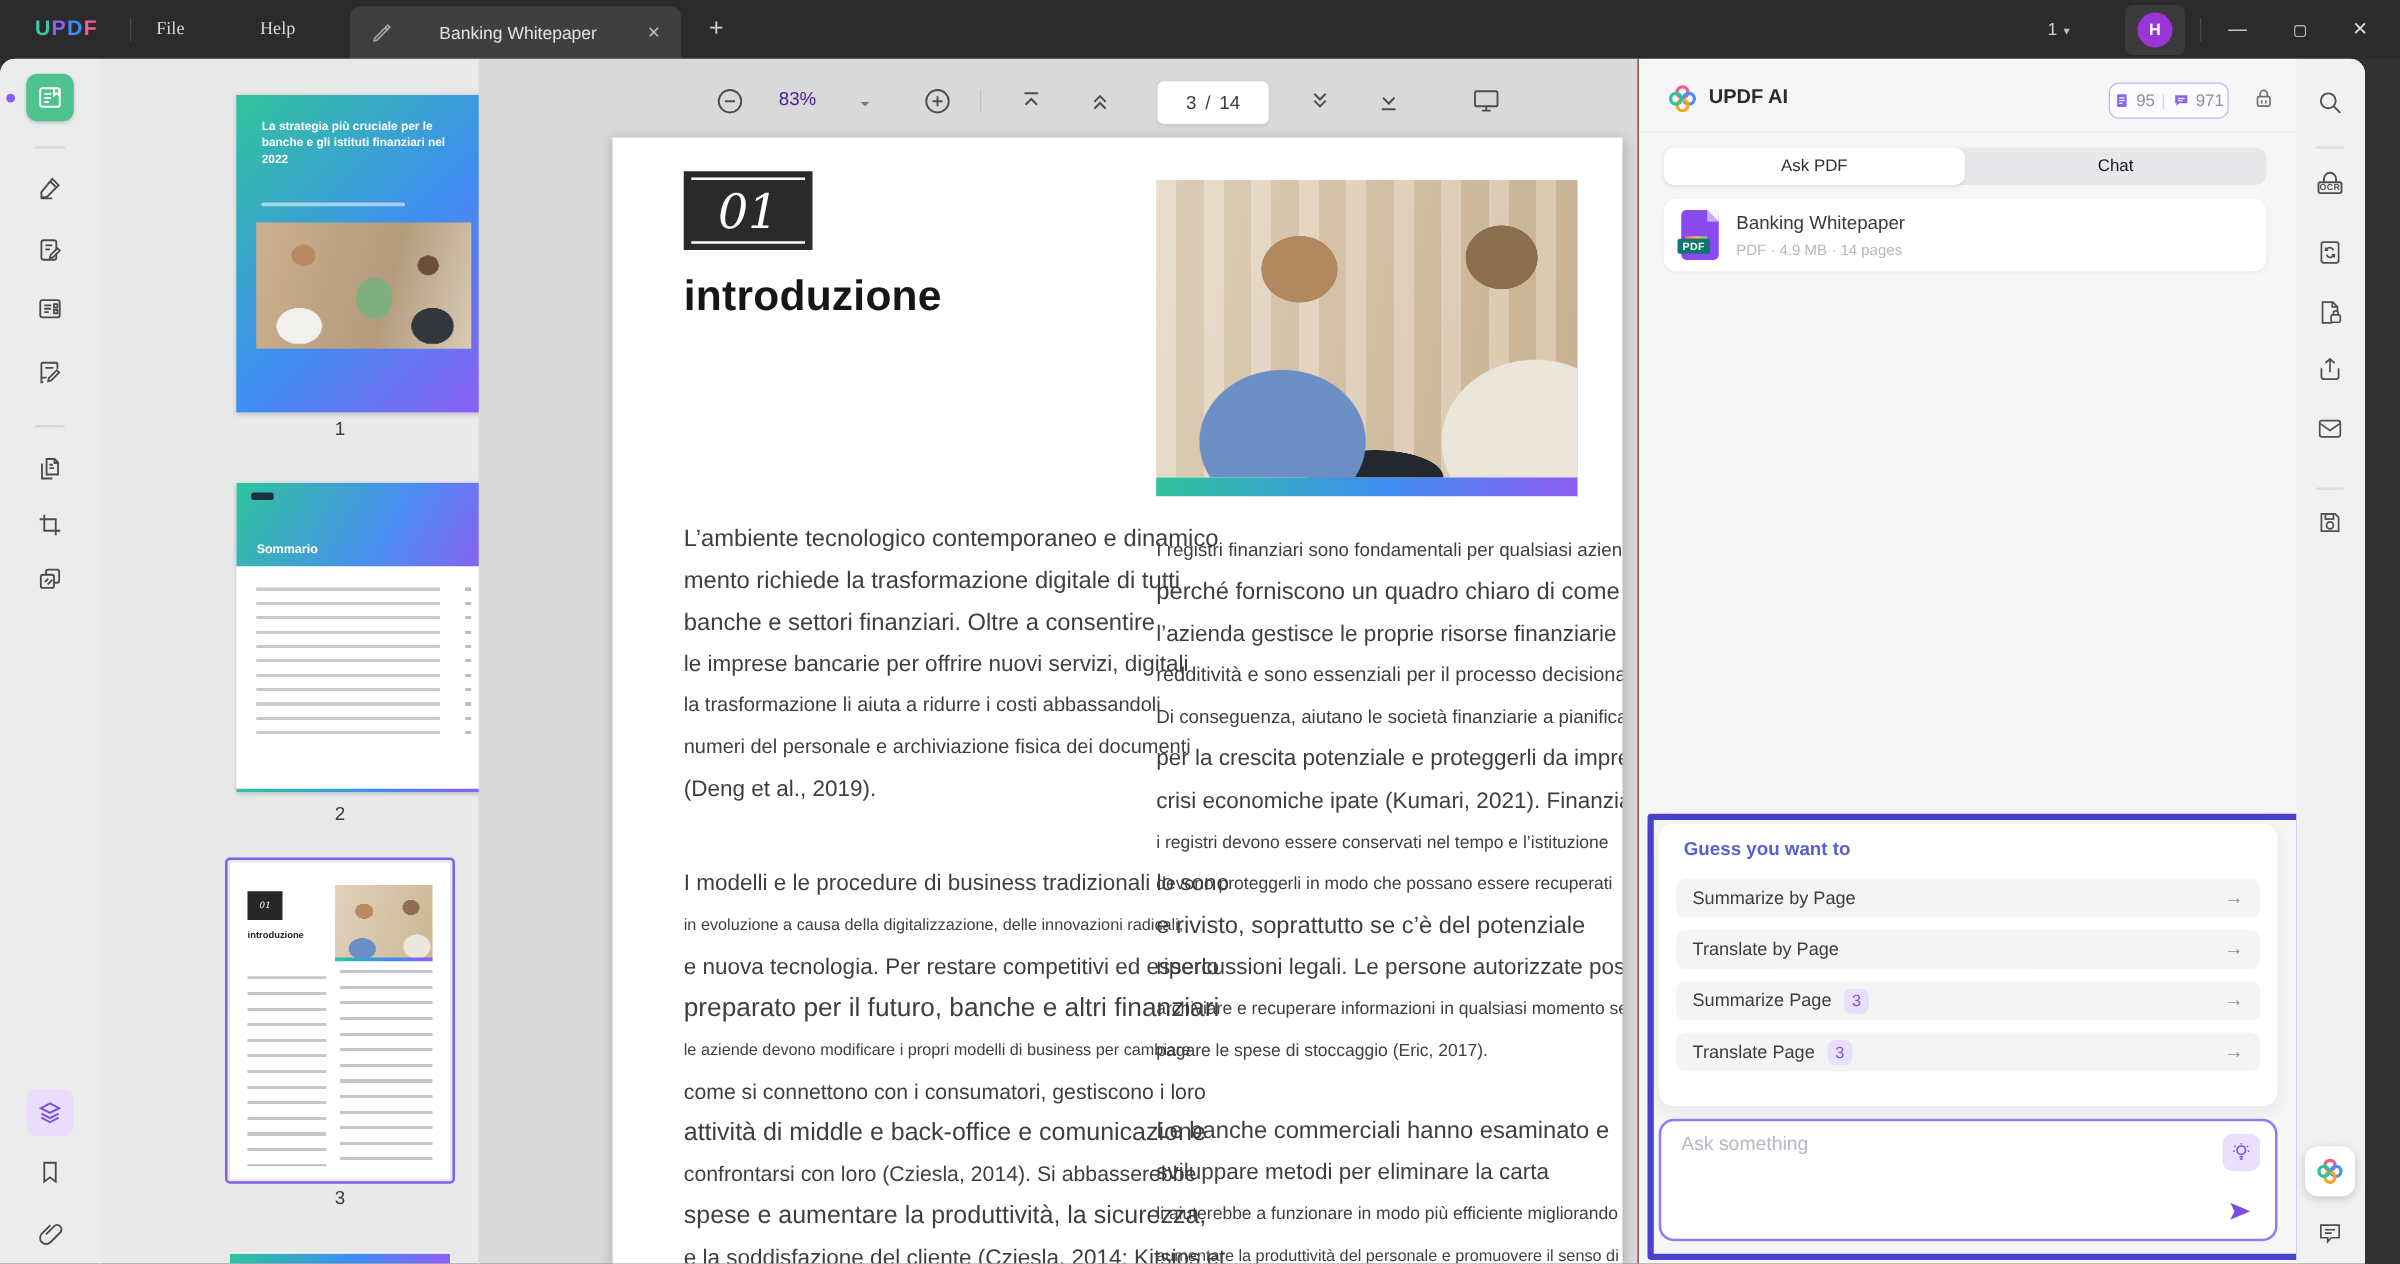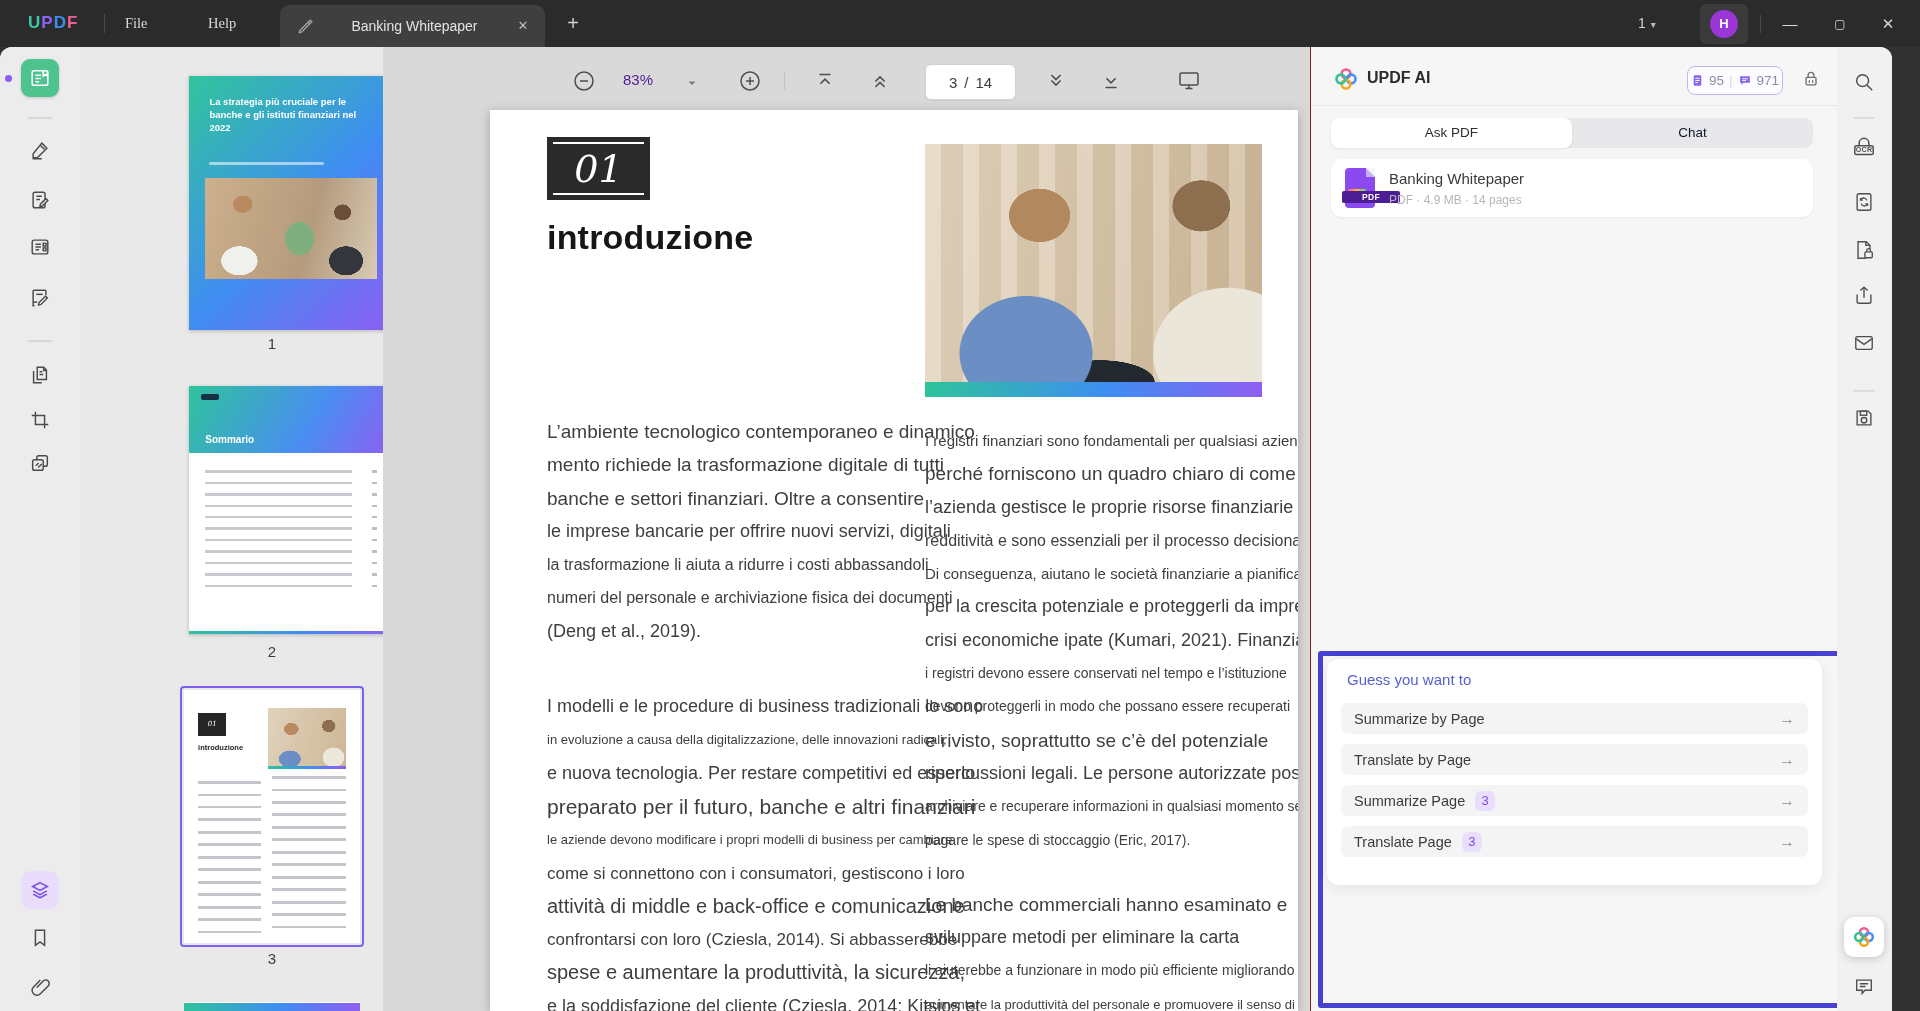--- a/index.html
+++ b/index.html
@@ -120,29 +120,29 @@
   .credits .cdiv{color:#d8d2ee;}
   .lockbtn{position:absolute;left:490px;top:22px;color:#6e6e6e;}
   .ai-divider{position:absolute;left:0;top:58px;width:100%;height:1px;background:#e7e7e7;}
   .ai-tabs{position:absolute;left:20px;top:71px;width:482px;height:30px;background:#e8e8ea;border-radius:8px;}
   .ai-tab{position:absolute;top:0;width:241px;height:30px;line-height:30px;text-align:center;font-size:13.5px;color:#0f172a;}
   .ai-tab.active{left:0;background:#fff;border-radius:8px;color:#2e2e2e;box-shadow:0 1px 3px rgba(0,0,0,.08);}
   .ai-tab.inactive{left:241px;}
   .filecard{position:absolute;left:20px;top:112px;width:482px;height:58px;background:#fff;border-radius:10px;box-shadow:0 1px 3px rgba(0,0,0,.05);}
   .pdficon{position:absolute;left:14px;top:9px;width:30px;height:40px;background:#8b49f0;border-radius:4px;}
   .pdficon .fold{position:absolute;right:0;top:0;width:0;height:0;border-left:9px solid #c9aef8;border-top:9px solid #f6f6f7;}
-  .pdficon .pdf-label{position:absolute;left:-3px;bottom:5px;background:#4c1d95;color:#fff;font-size:8.5px;font-weight:700;
-    padding:1px 20px;border-radius:2px;letter-spacing:.3px;}
+  .pdficon .pdf-label{position:absolute;left:-3px;bottom:5px;background:#0f766e;color:#fff;font-size:8.5px;font-weight:700;
+    padding:1px 4px;border-radius:2px;letter-spacing:.3px;}
   .pdficon .clr{position:absolute;left:3px;bottom:17px;width:18px;height:2px;border-radius:1px;
     background:linear-gradient(90deg,#ff5f5f,#ffb64a,#57d08a);}
   .file-name{position:absolute;left:58px;top:11px;font-size:15px;color:#3a3a3a;}
   .file-meta{position:absolute;left:58px;top:34px;font-size:12px;color:#b6b6bc;}
   .hlbox{position:absolute;left:7px;top:604px;width:514px;height:347px;border:5px solid #4741cd;border-radius:3px;}
   .suggcard{position:absolute;left:16px;top:612px;width:495px;height:226px;background:#fff;border-radius:12px;box-shadow:0 4px 14px rgba(0,0,0,.07);}
-  .sugg-title{position:absolute;left:20px;top:12px;font-size:15px;font-weight:400;color:#5661cf;}
+  .sugg-title{position:absolute;left:20px;top:12px;font-size:15px;font-weight:700;color:#5661cf;}
   .suggrow{position:absolute;left:14px;width:467px;height:31px;background:#f4f4f5;border-radius:7px;
     display:flex;align-items:center;padding:0 13px;box-sizing:border-box;}
   .suggrow .lbl{font-size:14.5px;color:#3c3c3c;}
   .suggrow .badge{margin-left:10px;min-width:20px;height:20px;border-radius:6px;background:#e9defb;color:#7a4fe0;
     font-size:13px;line-height:20px;text-align:center;}
   .suggrow .badge:empty{display:none;}
   .suggrow .arrow{margin-left:auto;color:#8f8f98;font-size:16px;}
   .inputcard{position:absolute;left:16px;top:848px;width:495px;height:98px;background:#fff;border:2px solid #8f7cf0;border-radius:12px;box-sizing:border-box;}
   .ask-input{position:absolute;left:14px;top:8px;width:430px;height:78px;border:none;outline:none;resize:none;background:transparent;
     font-family:"Liberation Sans","DejaVu Sans",sans-serif;font-size:15.5px;color:#333;}
@@ -482,20 +482,35 @@
           <span class="badge">3</span>
           <span class="arrow">→</span>
         </div>
         <div class="suggrow" style="top:167px">
           <span class="lbl">Translate Page</span>
           <span class="badge">3</span>
           <span class="arrow">→</span>
         </div>
       </div>
 
+      <div class="inputcard">
+        <textarea class="ask-input" placeholder="Ask something" style=""></textarea>
+        <div class="bulbbtn">
+          <svg width="18" height="18" viewBox="0 0 24 24" fill="none" stroke="currentColor" stroke-width="1.7">
+              <circle cx="12" cy="9.5" r="4.5"></circle>
+              <path d="M10 16.5h4M10.5 19h3"></path>
+              <path d="M12 2v1.4M4.8 5l1 1M19.2 5l-1 1M3.5 10.5H5M19 10.5h1.5"></path>
+            </svg>
+        </div>
+        <div class="sendbtn">
+          <svg width="22" height="22" viewBox="0 0 24 24" fill="currentColor">
+              <path d="M3.5 4.5L21 12 3.5 19.5l3.6-7.5-3.6-7.5z"></path>
+            </svg>
+        </div>
+      </div>
     </div>
 
     <div class="righttools">
       <div class="rbtn" style="top:21px">
         <svg width="22" height="22" viewBox="0 0 24 24" fill="none" stroke="currentColor" stroke-width="1.6">
             <circle cx="10.5" cy="10.5" r="6.5"></circle>
             <path d="M15.5 15.5L21 21"></path>
           </svg>
       </div>
       <div class="rdiv" style="top:70px"></div>

